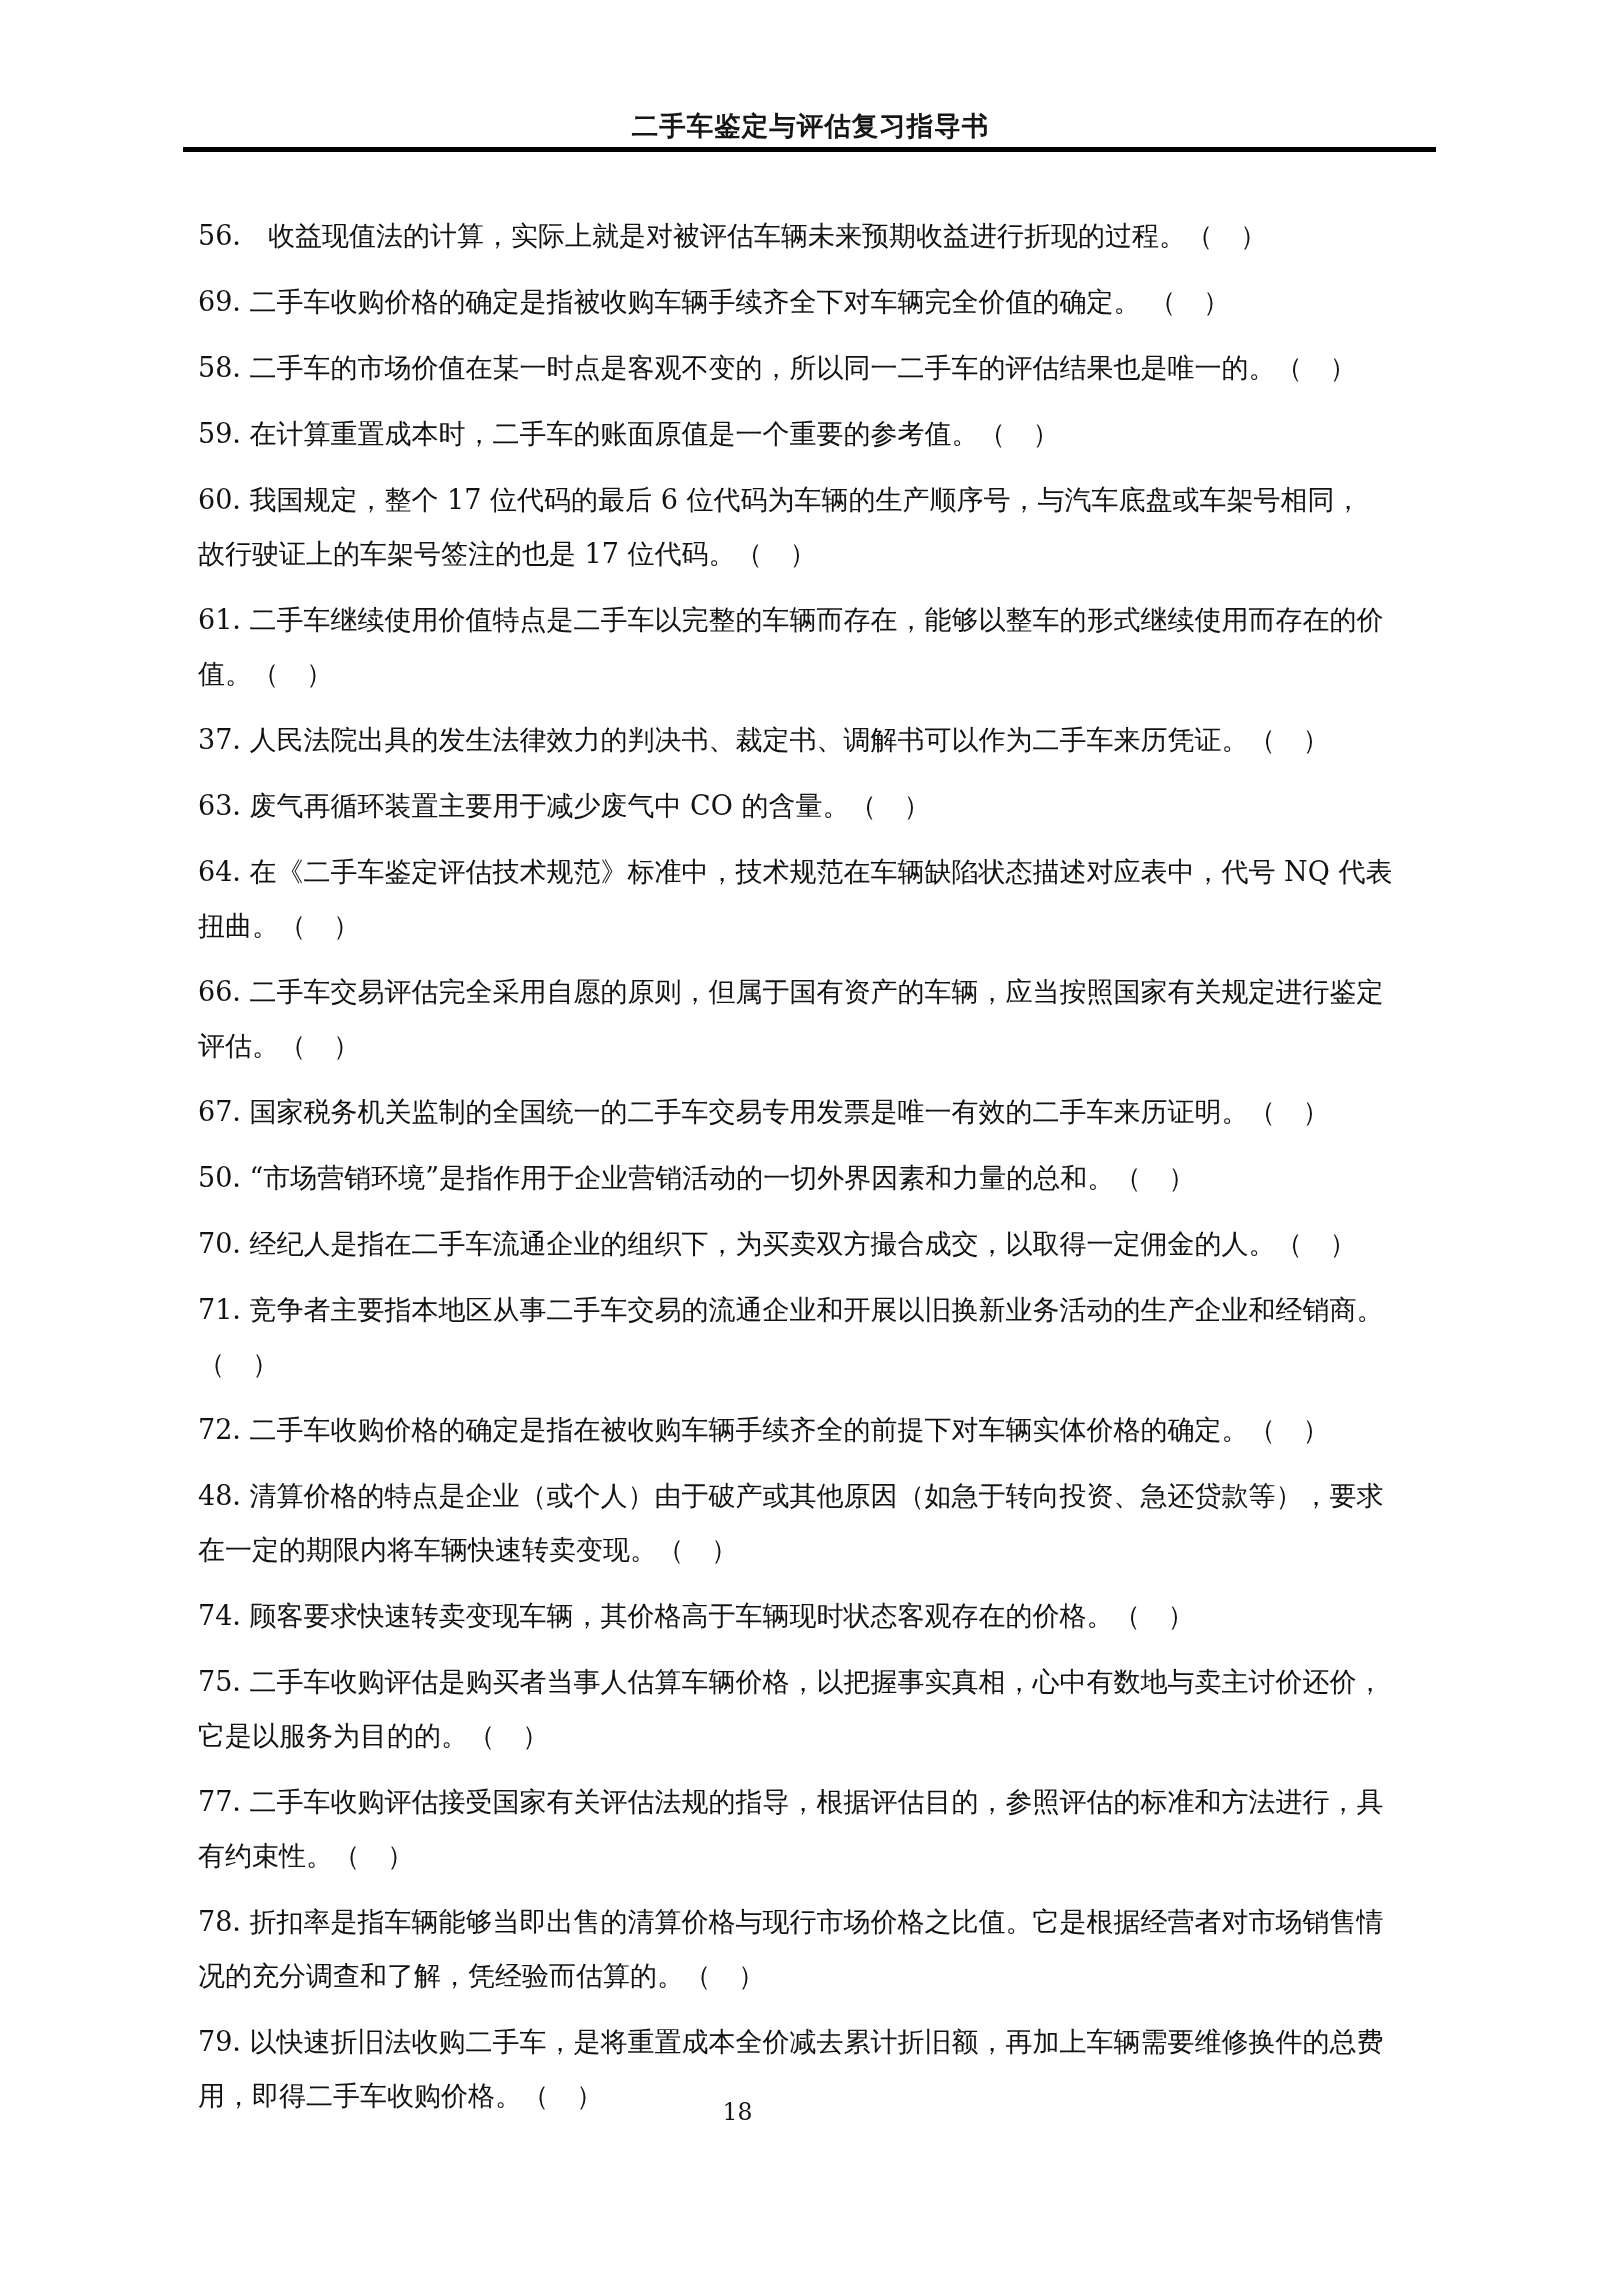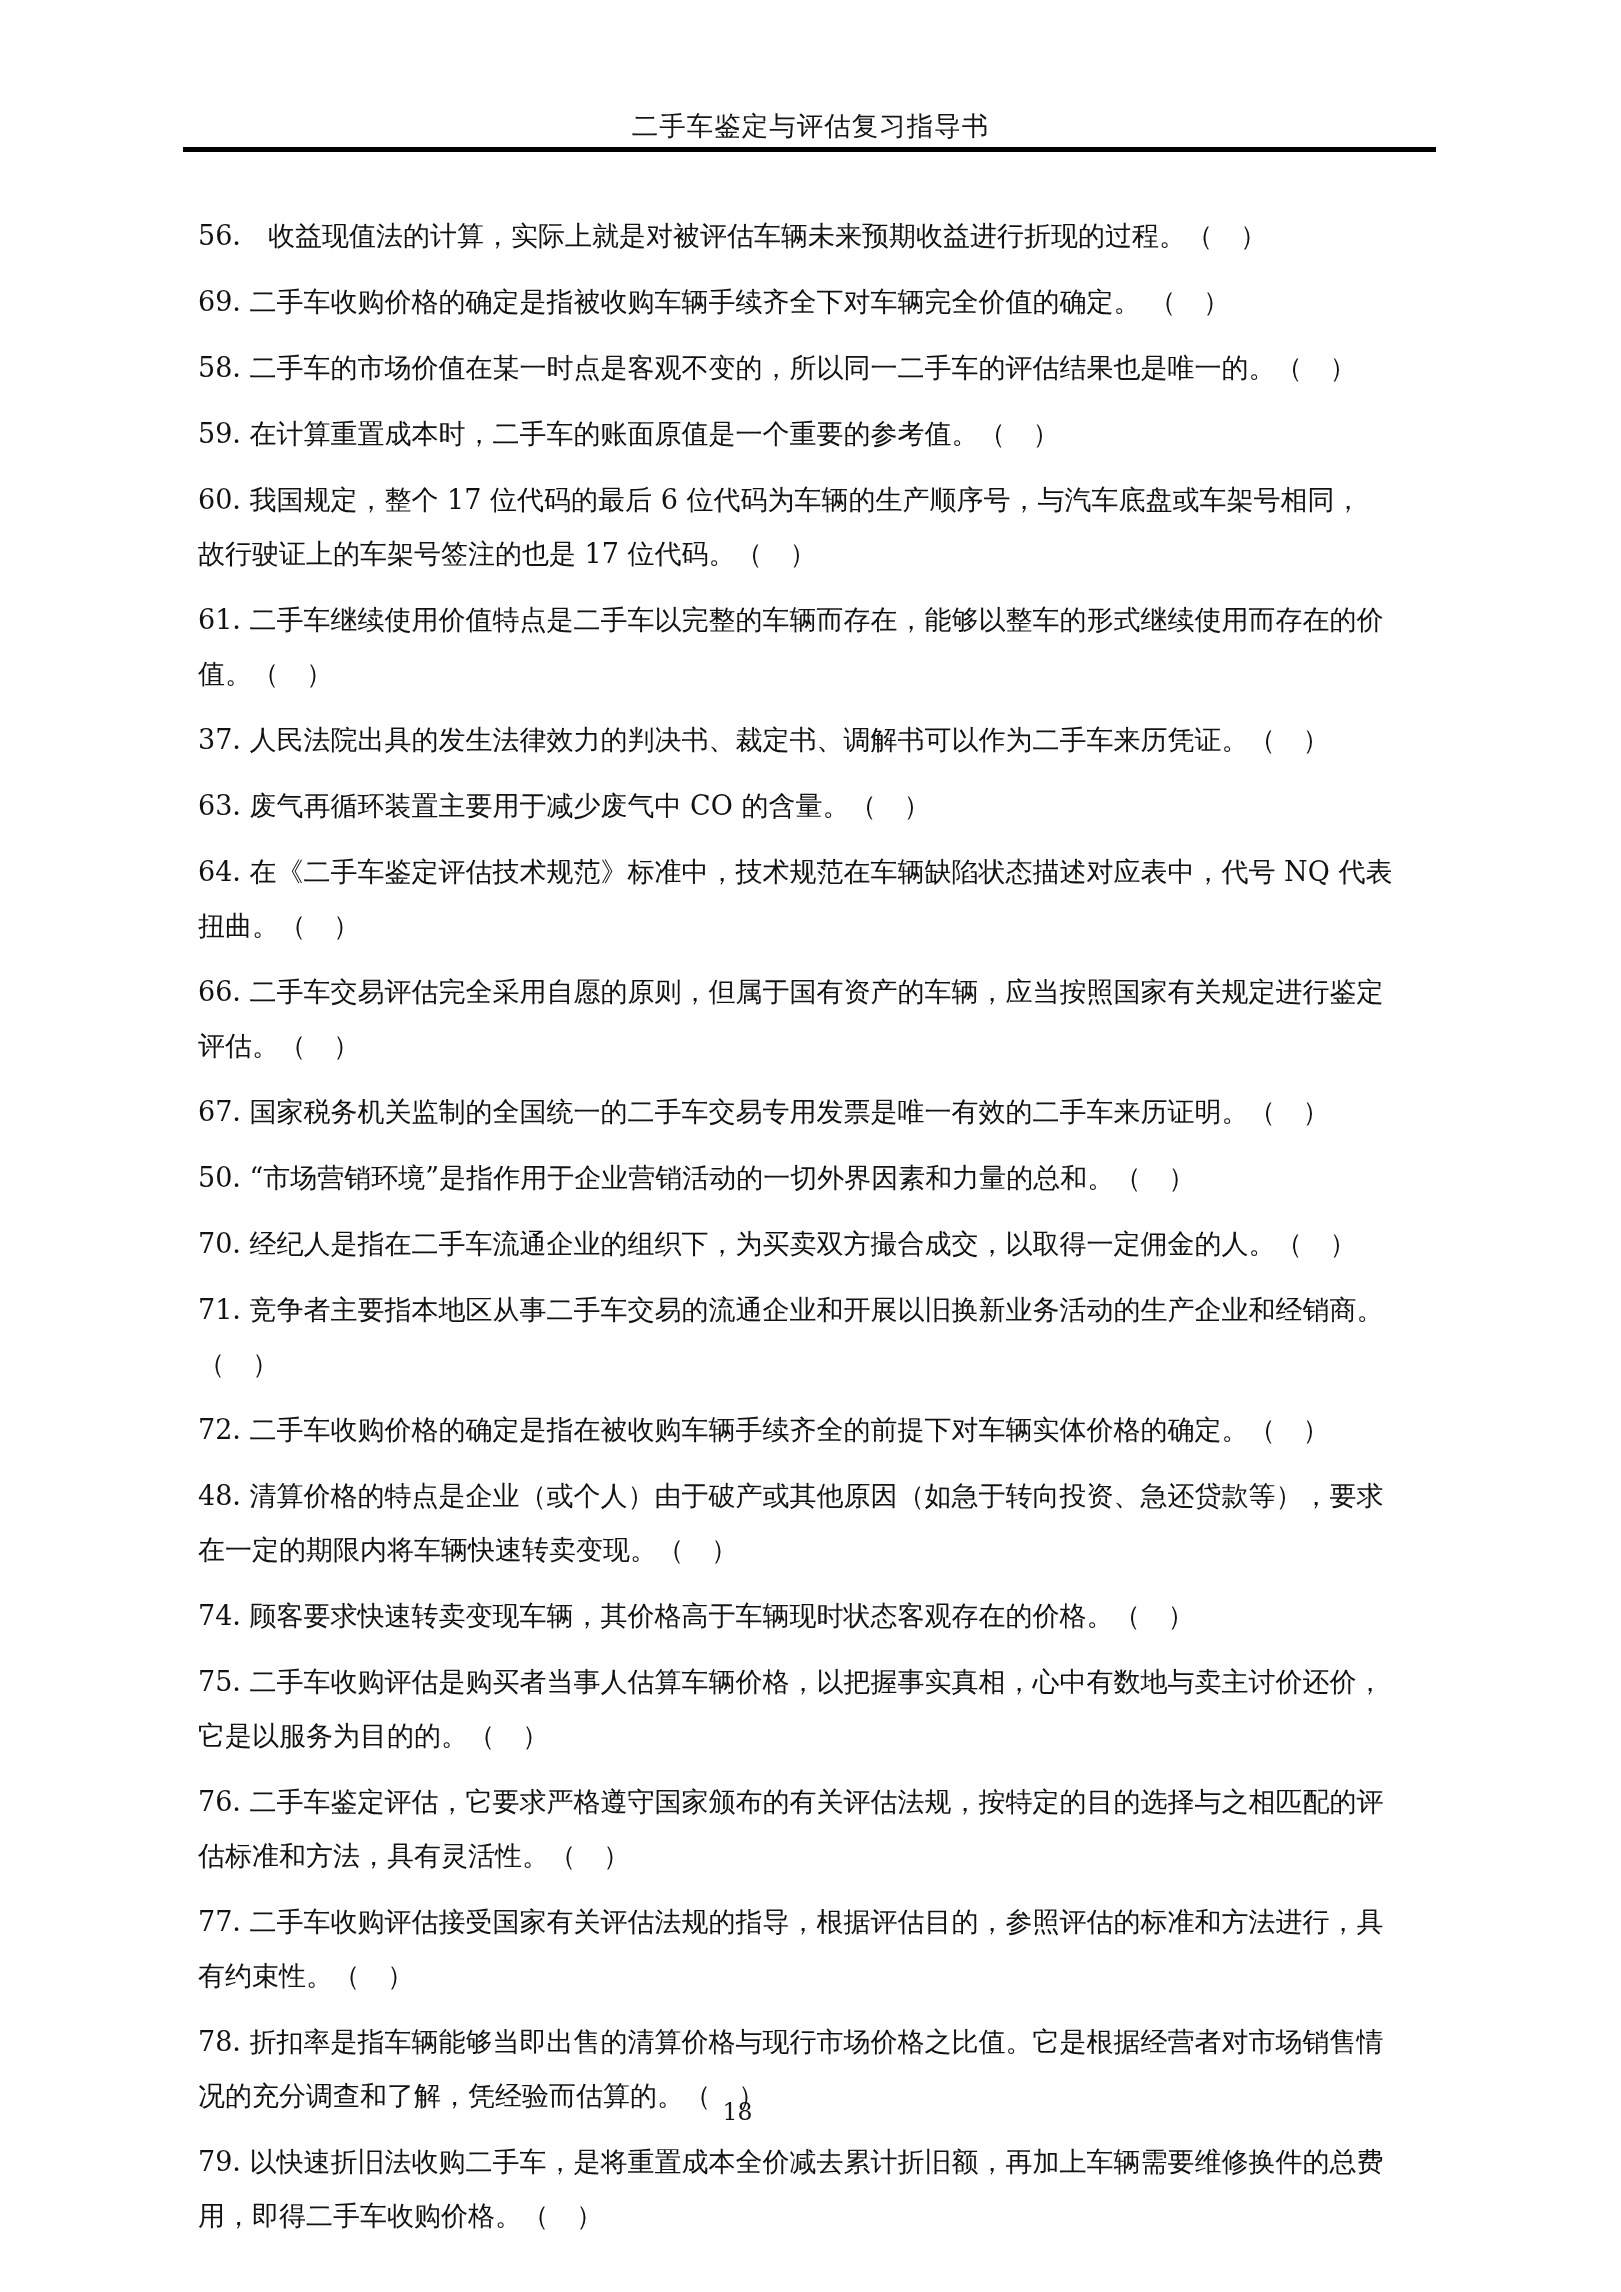--- a/index.html
+++ b/index.html
@@ -23,20 +23,21 @@
   .header-title {
     position: absolute;
     top: 110px;
     left: 0;
     width: 1621px;
     text-align: center;
     font-size: 26.5px;
     line-height: 31px;
     letter-spacing: 1px;
     color: #161616;
+    font-weight: bold;
   }
   .header-rule {
     position: absolute;
     left: 183px;
     top: 147px;
     width: 1253px;
     height: 4.9px;
     background: #000000;
   }
   .question-list {
@@ -70,20 +71,19 @@
 <div class="page">
   <div class="header-title">二手车鉴定与评估复习指导书</div>
   <div class="header-rule"></div>
   <div class="question-list"><p class="q">56.　收益现值法的计算，实际上就是对被评估车辆未来预期收益进行折现的过程。（　）</p><p class="q">69. 二手车收购价格的确定是指被收购车辆手续齐全下对车辆完全价值的确定。 （　）</p><p class="q">58. 二手车的市场价值在某一时点是客观不变的，所以同一二手车的评估结果也是唯一的。（　）</p><p class="q">59. 在计算重置成本时，二手车的账面原值是一个重要的参考值。（　）</p><p class="q">60. 我国规定，整个 17 位代码的最后 6 位代码为车辆的生产顺序号，与汽车底盘或车架号相同，
 故行驶证上的车架号签注的也是 17 位代码。（　）</p><p class="q">61. 二手车继续使用价值特点是二手车以完整的车辆而存在，能够以整车的形式继续使用而存在的价
 值。（　）</p><p class="q">37. 人民法院出具的发生法律效力的判决书、裁定书、调解书可以作为二手车来历凭证。（　）</p><p class="q">63. 废气再循环装置主要用于减少废气中 CO 的含量。（　）</p><p class="q">64. 在《二手车鉴定评估技术规范》标准中，技术规范在车辆缺陷状态描述对应表中，代号 NQ 代表
 扭曲。（　）</p><p class="q">66. 二手车交易评估完全采用自愿的原则，但属于国有资产的车辆，应当按照国家有关规定进行鉴定
 评估。（　）</p><p class="q">67. 国家税务机关监制的全国统一的二手车交易专用发票是唯一有效的二手车来历证明。（　）</p><p class="q">50. “市场营销环境”是指作用于企业营销活动的一切外界因素和力量的总和。（　）</p><p class="q">70. 经纪人是指在二手车流通企业的组织下，为买卖双方撮合成交，以取得一定佣金的人。（　）</p><p class="q">71. 竞争者主要指本地区从事二手车交易的流通企业和开展以旧换新业务活动的生产企业和经销商。
 （　）</p><p class="q">72. 二手车收购价格的确定是指在被收购车辆手续齐全的前提下对车辆实体价格的确定。（　）</p><p class="q">48. 清算价格的特点是企业（或个人）由于破产或其他原因（如急于转向投资、急还贷款等），要求
 在一定的期限内将车辆快速转卖变现。（　）</p><p class="q">74. 顾客要求快速转卖变现车辆，其价格高于车辆现时状态客观存在的价格。（　）</p><p class="q">75. 二手车收购评估是购买者当事人估算车辆价格，以把握事实真相，心中有数地与卖主讨价还价，
-它是以服务为目的的。（　）</p><p class="q">76. 二手车鉴定评估，它要求严格遵守国家颁布的有关评估法规，按特定的目的选择与之相匹配的评
-估标准和方法，具有灵活性。（　）</p><p class="q">77. 二手车收购评估接受国家有关评估法规的指导，根据评估目的，参照评估的标准和方法进行，具
+它是以服务为目的的。（　）</p><p class="q">77. 二手车收购评估接受国家有关评估法规的指导，根据评估目的，参照评估的标准和方法进行，具
 有约束性。（　）</p><p class="q">78. 折扣率是指车辆能够当即出售的清算价格与现行市场价格之比值。它是根据经营者对市场销售情
 况的充分调查和了解，凭经验而估算的。（　）</p><p class="q">79. 以快速折旧法收购二手车，是将重置成本全价减去累计折旧额，再加上车辆需要维修换件的总费
 用，即得二手车收购价格。（　）</p></div>
   <div class="page-number">18</div>
 </div>
 
 
 </body></html>

